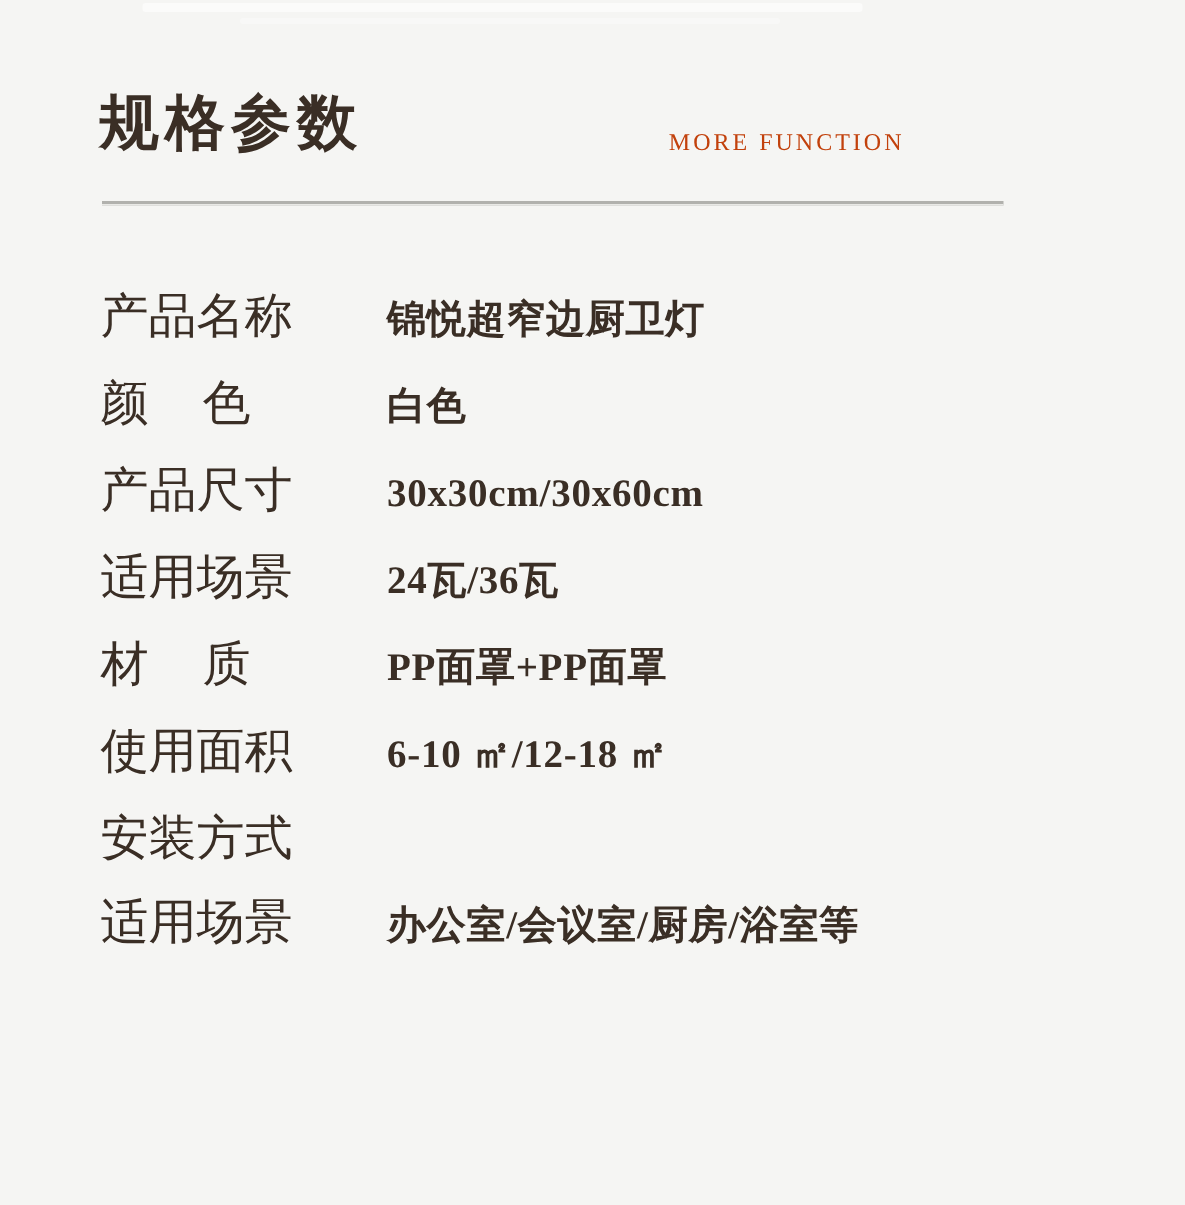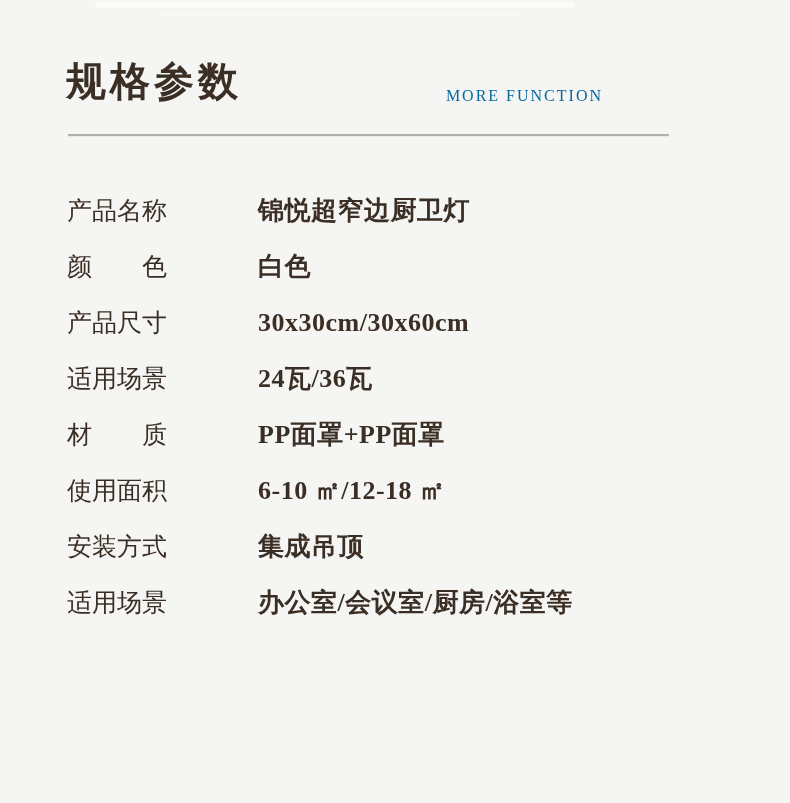--- a/index.html
+++ b/index.html
@@ -35,21 +35,21 @@
     letter-spacing: 4px;
     color: #3a2e25;
     line-height: 1.2;
   }
   .subtitle {
     position: absolute;
     right: 66px;
     top: 87px;
     font-size: 16px;
     letter-spacing: 2px;
-    color: #0369a1;
+    color: #c2410c;
     white-space: nowrap;
   }
   .divider {
     position: absolute;
     left: 68px;
     top: 134px;
     width: 649px;
     height: 2px;
     background: #b1b1ad;
     border-bottom: 1px solid #e9e9e6;
@@ -66,21 +66,21 @@
   .spec-row {
     display: flex;
     align-items: baseline;
     line-height: 29px;
     white-space: nowrap;
   }
   .spec-label {
     display: inline-block;
     width: 100px;
     margin-right: 91px;
-    font-size: 25px;
+    font-size: 32px;
     text-align: justify;
     text-align-last: justify;
     color: #3a2e25;
   }
   .spec-value {
     font-size: 26px;
     color: #3a2e25;
     letter-spacing: 0.5px;
     font-weight: bold;
   }
@@ -117,21 +117,20 @@
     <div class="spec-row">
       <span class="spec-label">材质</span>
       <span class="spec-value">PP面罩+PP面罩</span>
     </div>
     <div class="spec-row">
       <span class="spec-label">使用面积</span>
       <span class="spec-value">6-10 ㎡/12-18 ㎡</span>
     </div>
     <div class="spec-row">
       <span class="spec-label">安装方式</span>
-      <span class="spec-value">集成吊顶</span>
     </div>
     <div class="spec-row">
       <span class="spec-label">适用场景</span>
       <span class="spec-value">办公室/会议室/厨房/浴室等</span>
     </div>
   </main>
 
 </div>
 
 </body></html>

